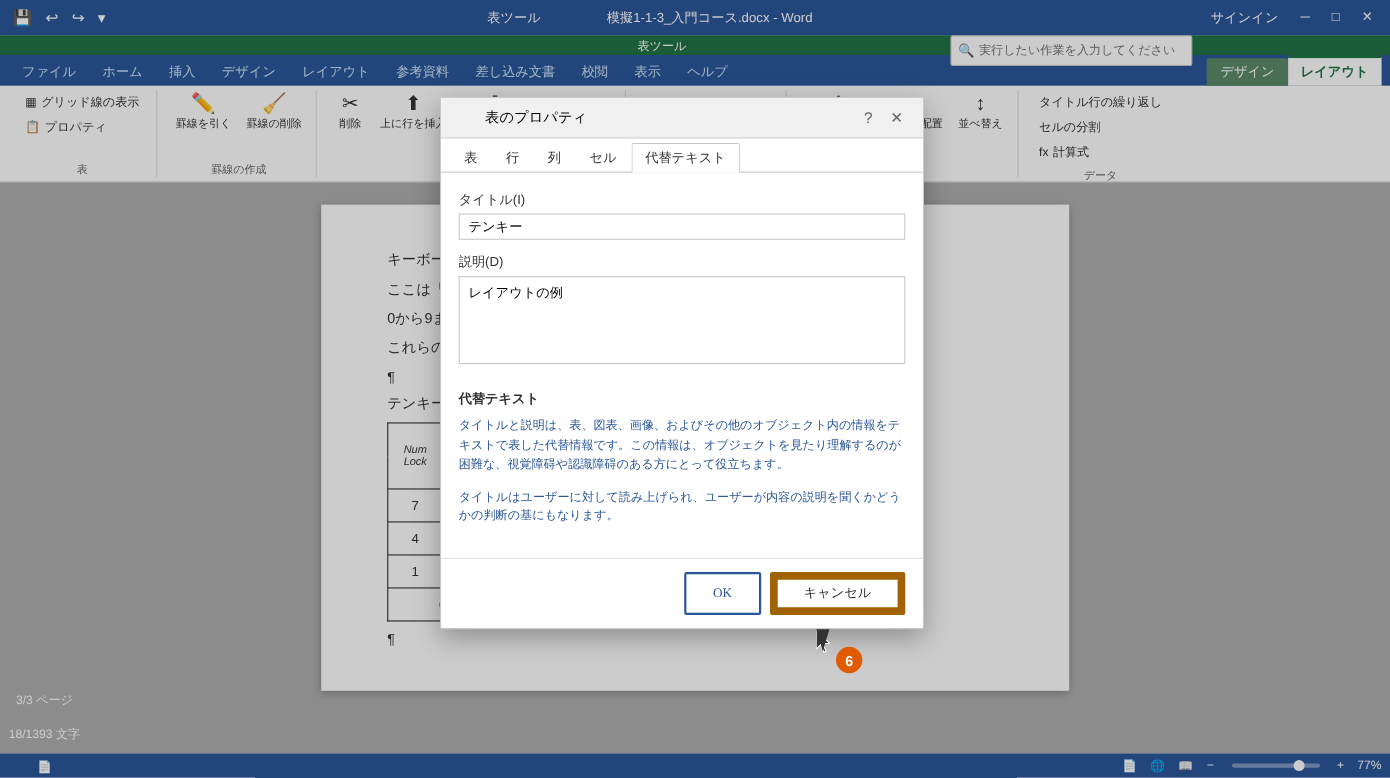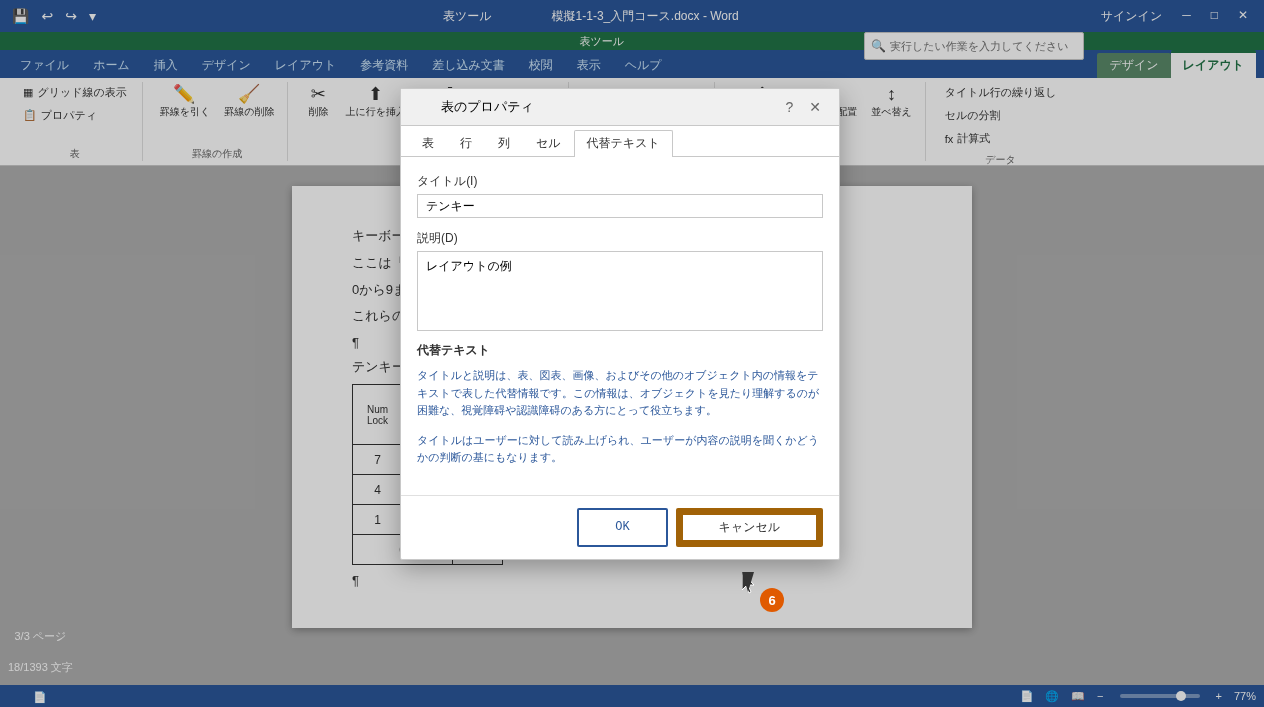--- a/index.html
+++ b/index.html
@@ -153,20 +153,21 @@
       border: 1px solid #333;
       padding: 4px 8px;
       text-align: center;
       font-size: 12px;
       width: 50px;
       height: 30px;
     }
     .doc-table .header-cell {
       font-size: 10px;
       white-space: nowrap;
+      font-style: italic;
     }
 
     
     #status-bar {
       background: #2b579a;
       color: white;
       height: 22px;
       display: flex;
       align-items: center;
       justify-content: space-between;
@@ -246,37 +247,38 @@
     }
     .text-area {
       width: 100%;
       height: 80px;
       border: 1px solid #c8c8c8;
       padding: 6px 8px;
       font-size: 12px;
       font-family: inherit;
       outline: none;
       resize: none;
+      margin-bottom: 12px;
     }
     .alt-text-section { margin-top: 8px; }
     .alt-text-heading { font-size: 12px; font-weight: 600; color: #333; margin-bottom: 8px; }
     .alt-text-desc { font-size: 11px; color: #2b579a; line-height: 1.6; margin-bottom: 12px; }
     .dialog-footer {
       display: flex;
       justify-content: flex-end;
       gap: 8px;
       padding: 12px 16px;
       border-top: 1px solid #e0e0e0;
     }
     .dialog-btn {
-      padding: 4px 36px;
+      padding: 4px 24px;
       font-size: 12px;
       cursor: pointer;
       border-radius: 2px;
-      font-family: Liberation Mono, monospace;
+      font-family: Liberation Serif, serif;
     }
     .dialog-btn.primary {
       background: white;
       border: 2px solid #2b579a;
       color: #2b579a;
       font-weight: 500;
     }
     .dialog-btn.secondary {
       background: white;
       border: 7px solid #a16207;

